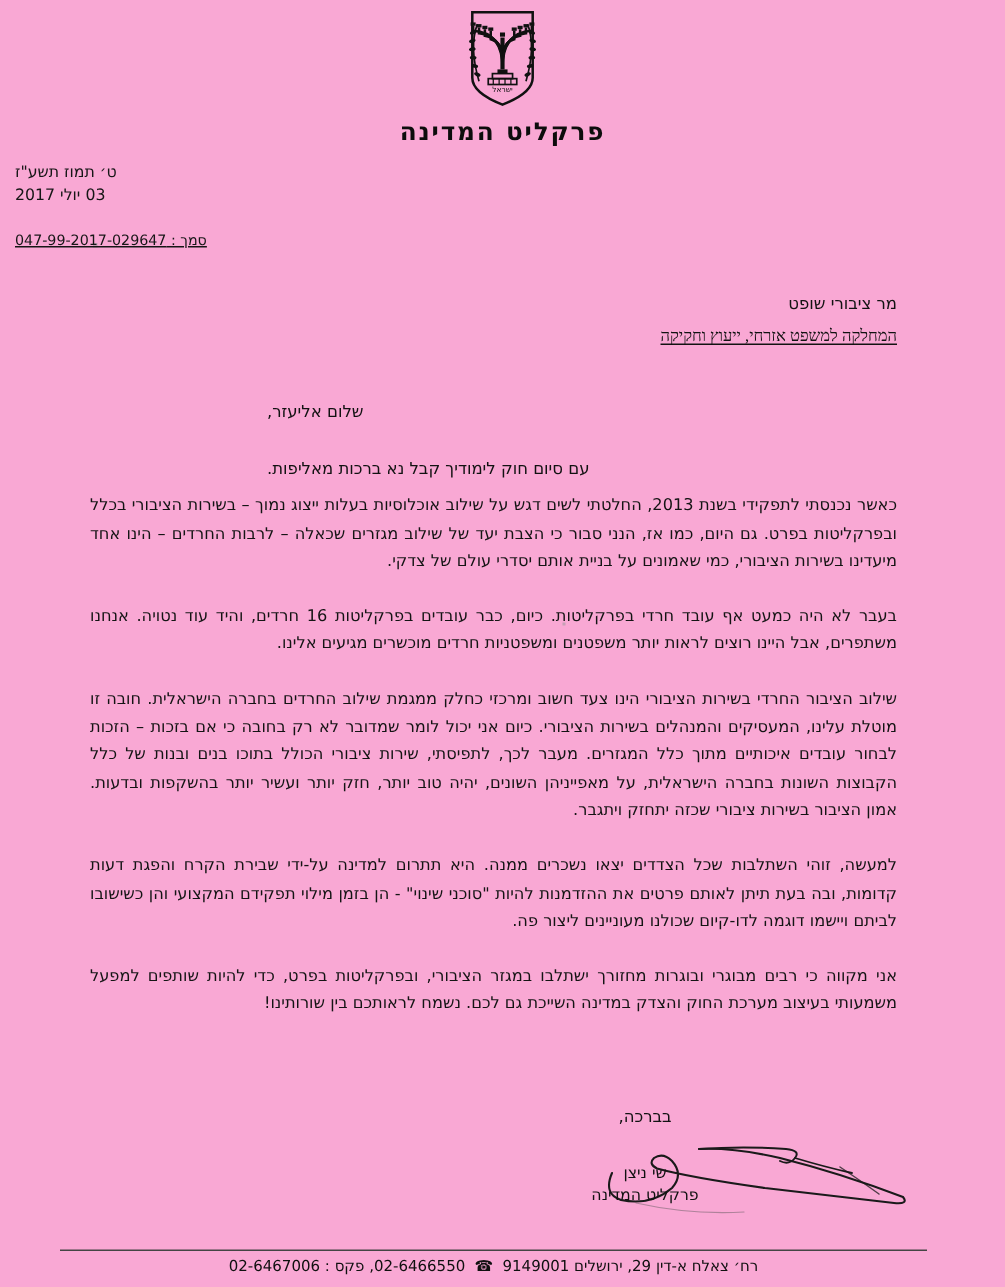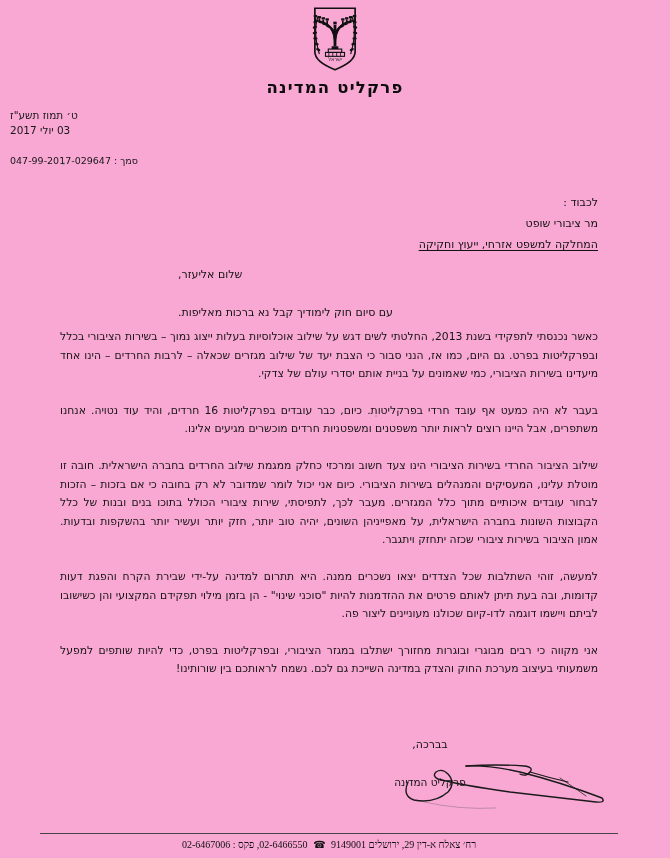--- a/index.html
+++ b/index.html
@@ -60,20 +60,21 @@
     direction: rtl;
     unicode-bidi: plaintext;
   }
   .meta-ref {
     margin-top: 17px;
     font-size: 9.5px;
     color: #161616;
     text-align: left;
     direction: rtl;
     unicode-bidi: plaintext;
+    text-decoration: underline;
   }
 
   
   .addressee {
     position: absolute;
     top: 192px;
     right: 72px;
     width: 300px;
     text-align: right;
   }
@@ -81,20 +82,21 @@
     font-size: 11px;
     line-height: 21px;
     color: #121212;
   }
   .addr-dept {
     display: inline-block;
     text-decoration: underline;
     text-underline-offset: 2px;
     font-size: 11px;
     line-height: 21px;
+    font-family: Liberation Serif, serif;
   }
 
   
   .greeting {
     position: absolute;
     top: 266px;
     right: 72px;
     width: 420px;
     text-align: left;
   }
@@ -163,21 +165,20 @@
     line-height: 15px;
     color: #111111;
   }
 
   
   .footer {
     position: absolute;
     bottom: 8px;
     left: 40px;
     right: 52px;
-    font-family: Liberation Serif, serif;
   }
   .footer-rule {
     border: none;
     border-top: 1px solid #444444;
     margin: 0 0 5px 0;
   }
   .footer-text {
     font-size: 10px;
     color: #101010;
     text-align: center;
@@ -258,41 +259,41 @@
     <div class="org-title">פרקליט המדינה</div>
   </div>
 
   <div class="meta-block">
     <div class="meta-line">ט׳ תמוז תשע"ז</div>
     <div class="meta-line">03 יולי 2017</div>
     <div class="meta-ref">סמך : 047-99-2017-029647</div>
   </div>
 
   <div class="addressee">
-    <div class="addr-line">לכבוד :</div>
     <div class="addr-line">מר ציבורי שופט</div>
     <div class="addr-line"><span class="addr-dept">המחלקה למשפט אזרחי, ייעוץ וחקיקה</span></div>
   </div>
 
   <div class="greeting">
     <div class="greet-line">שלום אליעזר,</div>
     <div class="greet-line second">עם סיום חוק לימודיך קבל נא ברכות מאליפות.</div>
   </div>
 
   <div class="body-text">
     <p class="para">כאשר נכנסתי לתפקידי בשנת 2013, החלטתי לשים דגש על שילוב אוכלוסיות בעלות ייצוג נמוך – בשירות הציבורי בכלל ובפרקליטות בפרט. גם היום, כמו אז, הנני סבור כי הצבת יעד של שילוב מגזרים שכאלה – לרבות החרדים – הינו אחד מיעדינו בשירות הציבורי, כמי שאמונים על בניית אותם יסדרי עולם של צדקי.</p>
     <p class="para">בעבר לא היה כמעט אף עובד חרדי בפרקליטות. כיום, כבר עובדים בפרקליטות 16 חרדים, והיד עוד נטויה. אנחנו משתפרים, אבל היינו רוצים לראות יותר משפטנים ומשפטניות חרדים מוכשרים מגיעים אלינו.</p>
     <p class="para">שילוב הציבור החרדי בשירות הציבורי הינו צעד חשוב ומרכזי כחלק ממגמת שילוב החרדים בחברה הישראלית. חובה זו מוטלת עלינו, המעסיקים והמנהלים בשירות הציבורי. כיום אני יכול לומר שמדובר לא רק בחובה כי אם בזכות – הזכות לבחור עובדים איכותיים מתוך כלל המגזרים. מעבר לכך, לתפיסתי, שירות ציבורי הכולל בתוכו בנים ובנות של כלל הקבוצות השונות בחברה הישראלית, על מאפייניהן השונים, יהיה טוב יותר, חזק יותר ועשיר יותר בהשקפות ובדעות. אמון הציבור בשירות ציבורי שכזה יתחזק ויתגבר.</p>
     <p class="para">למעשה, זוהי השתלבות שכל הצדדים יצאו נשכרים ממנה. היא תתרום למדינה על-ידי שבירת הקרח והפגת דעות קדומות, ובה בעת תיתן לאותם פרטים את ההזדמנות להיות "סוכני שינוי" - הן בזמן מילוי תפקידם המקצועי והן כשישובו לביתם ויישמו דוגמה לדו-קיום שכולנו מעוניינים ליצור פה.</p>
     <p class="para">אני מקווה כי רבים מבוגרי ובוגרות מחזורך ישתלבו במגזר הציבורי, ובפרקליטות בפרט, כדי להיות שותפים למפעל משמעותי בעיצוב מערכת החוק והצדק במדינה השייכת גם לכם. נשמח לראותכם בין שורותינו!</p>
   </div>
 
   <div class="signature-block">
     <div class="sign-greet">בברכה,</div>
     <div class="sign-names">
+      <div class="sign-name">שי ניצן</div>
       <div class="sign-role">פרקליט המדינה</div>
     </div>
   </div>
   <svg class="sign-scribble" viewBox="0 0 250 60" aria-hidden="true">
     <path d="M8 30 Q2 44 14 48 Q34 52 48 40 Q56 31 48 22 Q42 16 36 20 Q32 24 38 27 Q60 33 110 40 Q160 46 196 50 Q206 51 202 46 Q160 30 120 20 Q90 13 66 14" fill="none" stroke="#1a1a1a" stroke-width="1.4" stroke-linecap="round"></path>
     <path d="M66 14 Q96 12 124 14 Q134 15 130 20 Q126 25 120 22" fill="none" stroke="#1a1a1a" stroke-width="1.3" stroke-linecap="round"></path>
     <path d="M130 20 Q150 26 168 30" fill="none" stroke="#1a1a1a" stroke-width="1.2" stroke-linecap="round"></path>
     <path d="M160 26 Q172 34 186 44" fill="none" stroke="#1a1a1a" stroke-width="1" stroke-linecap="round" opacity=".75"></path>
     <path d="M24 50 Q60 58 96 56" fill="none" stroke="#555" stroke-width="0.8" stroke-linecap="round" opacity=".45"></path>
   </svg>

